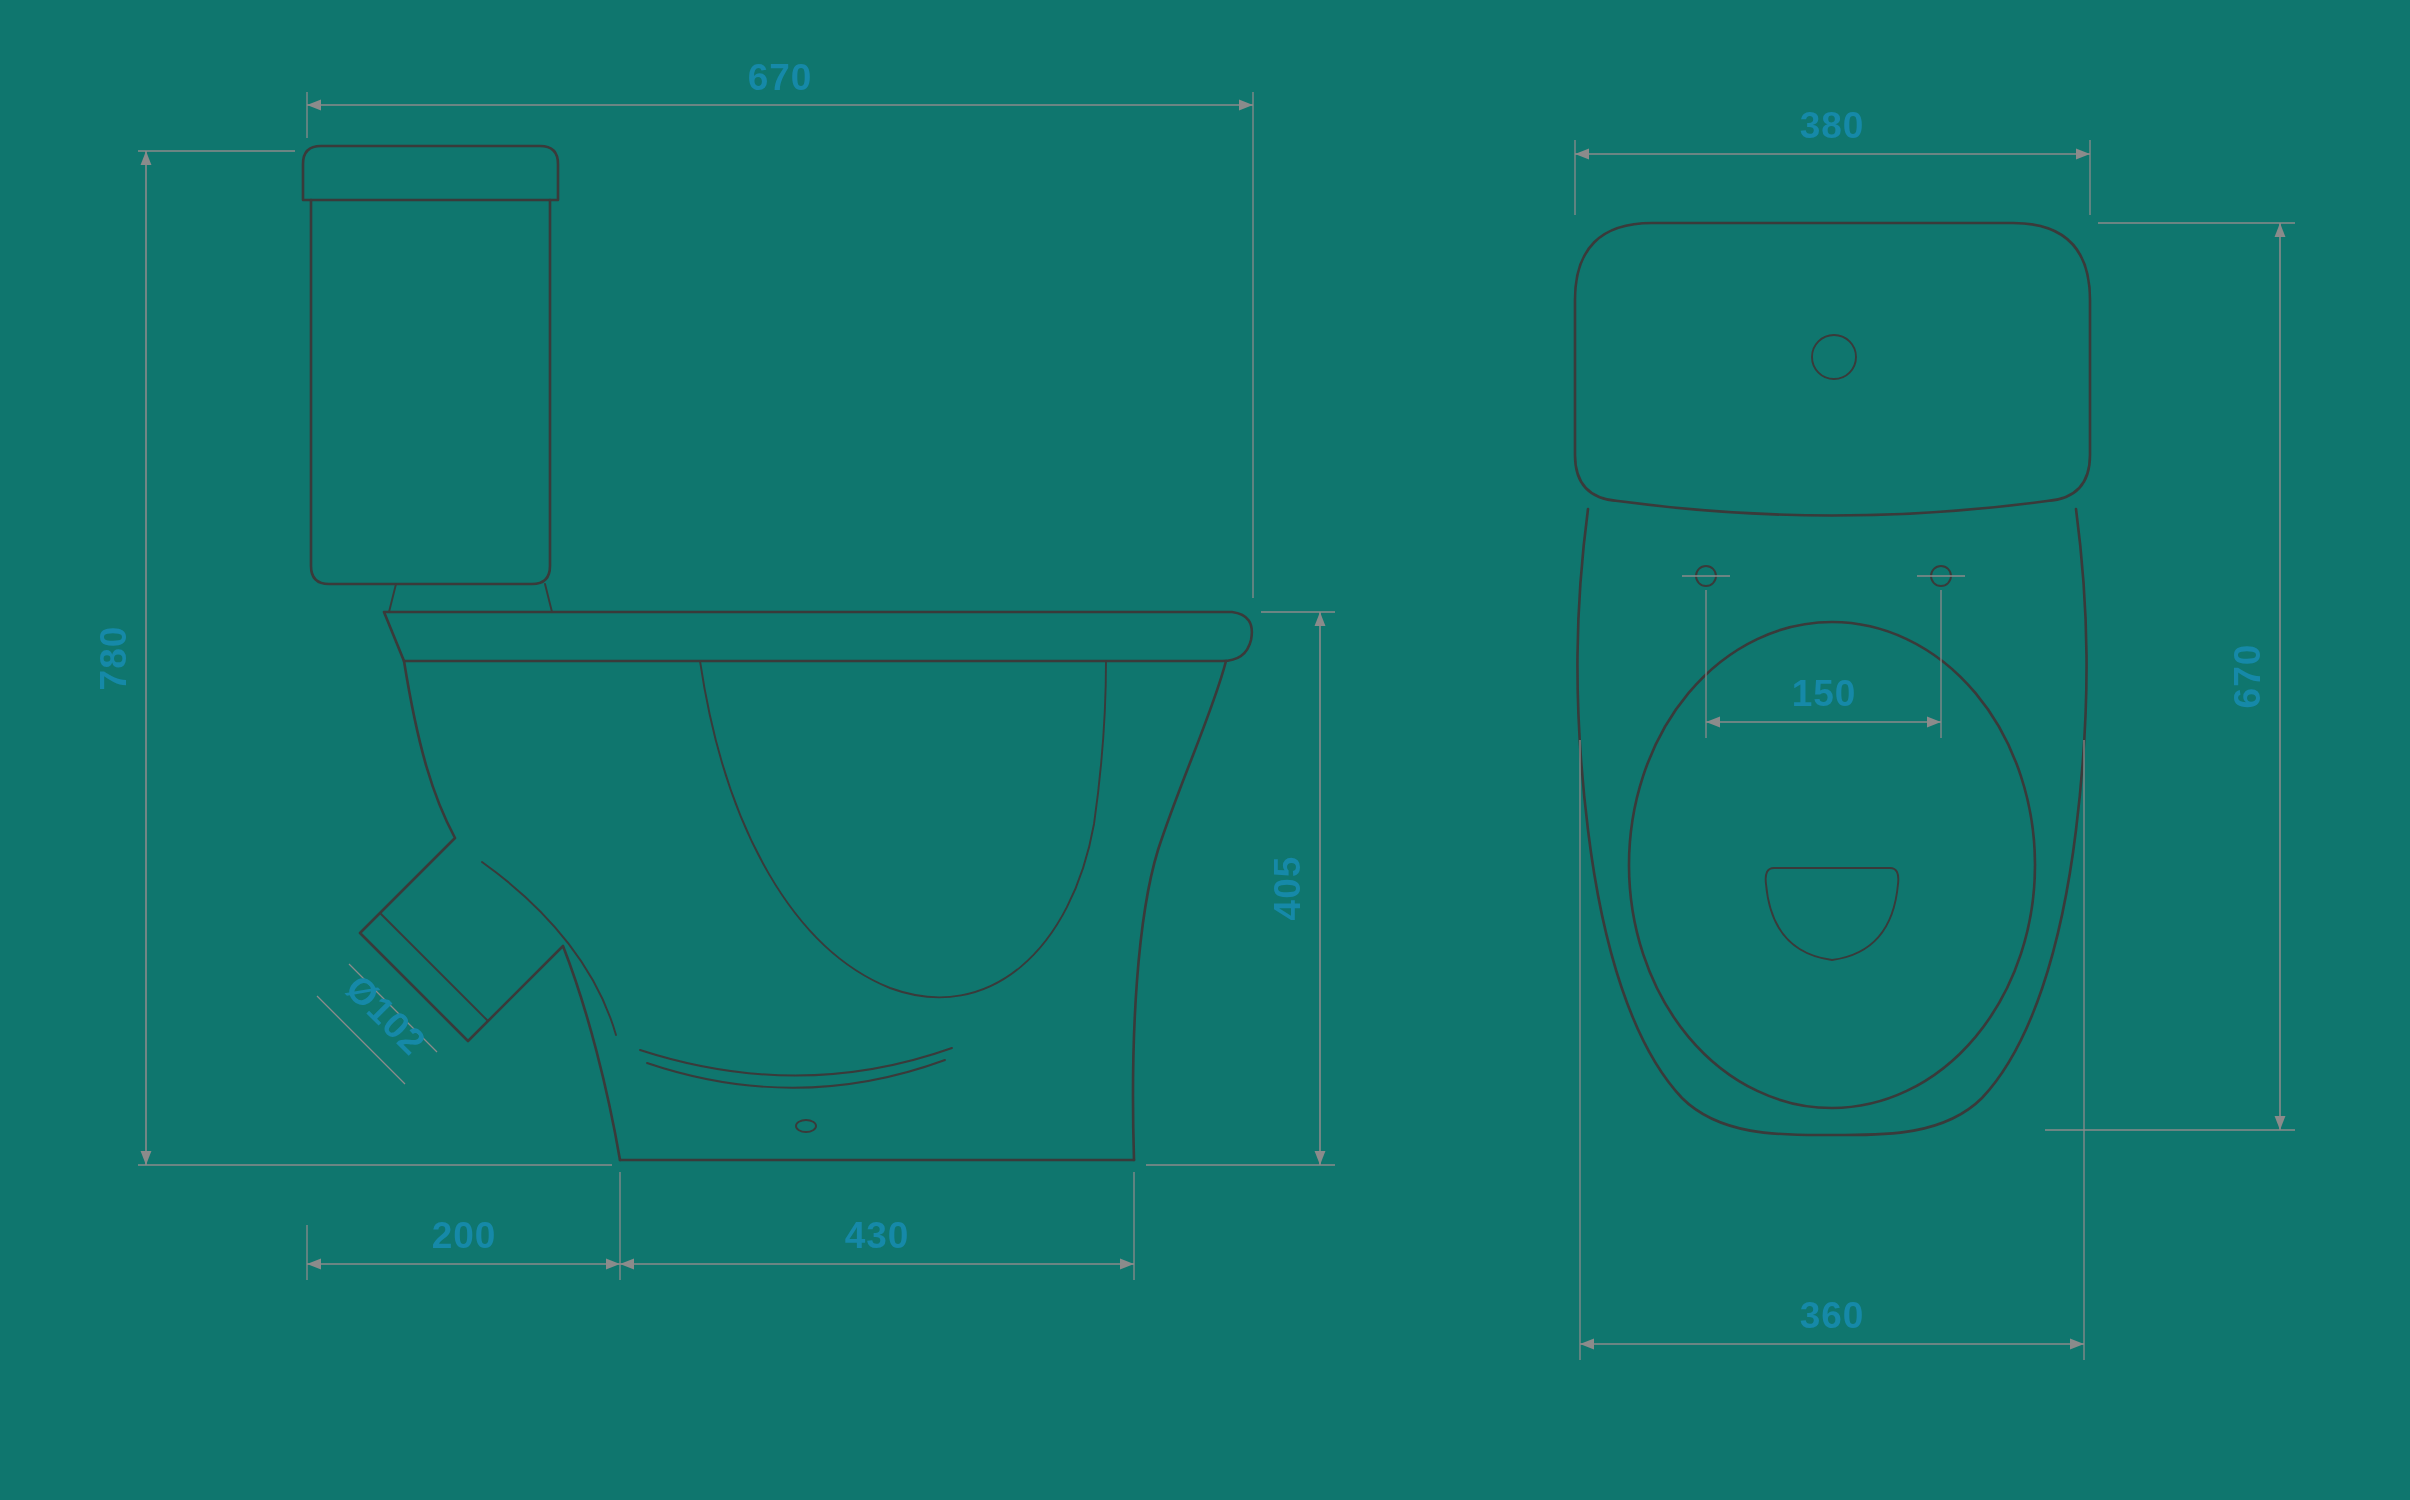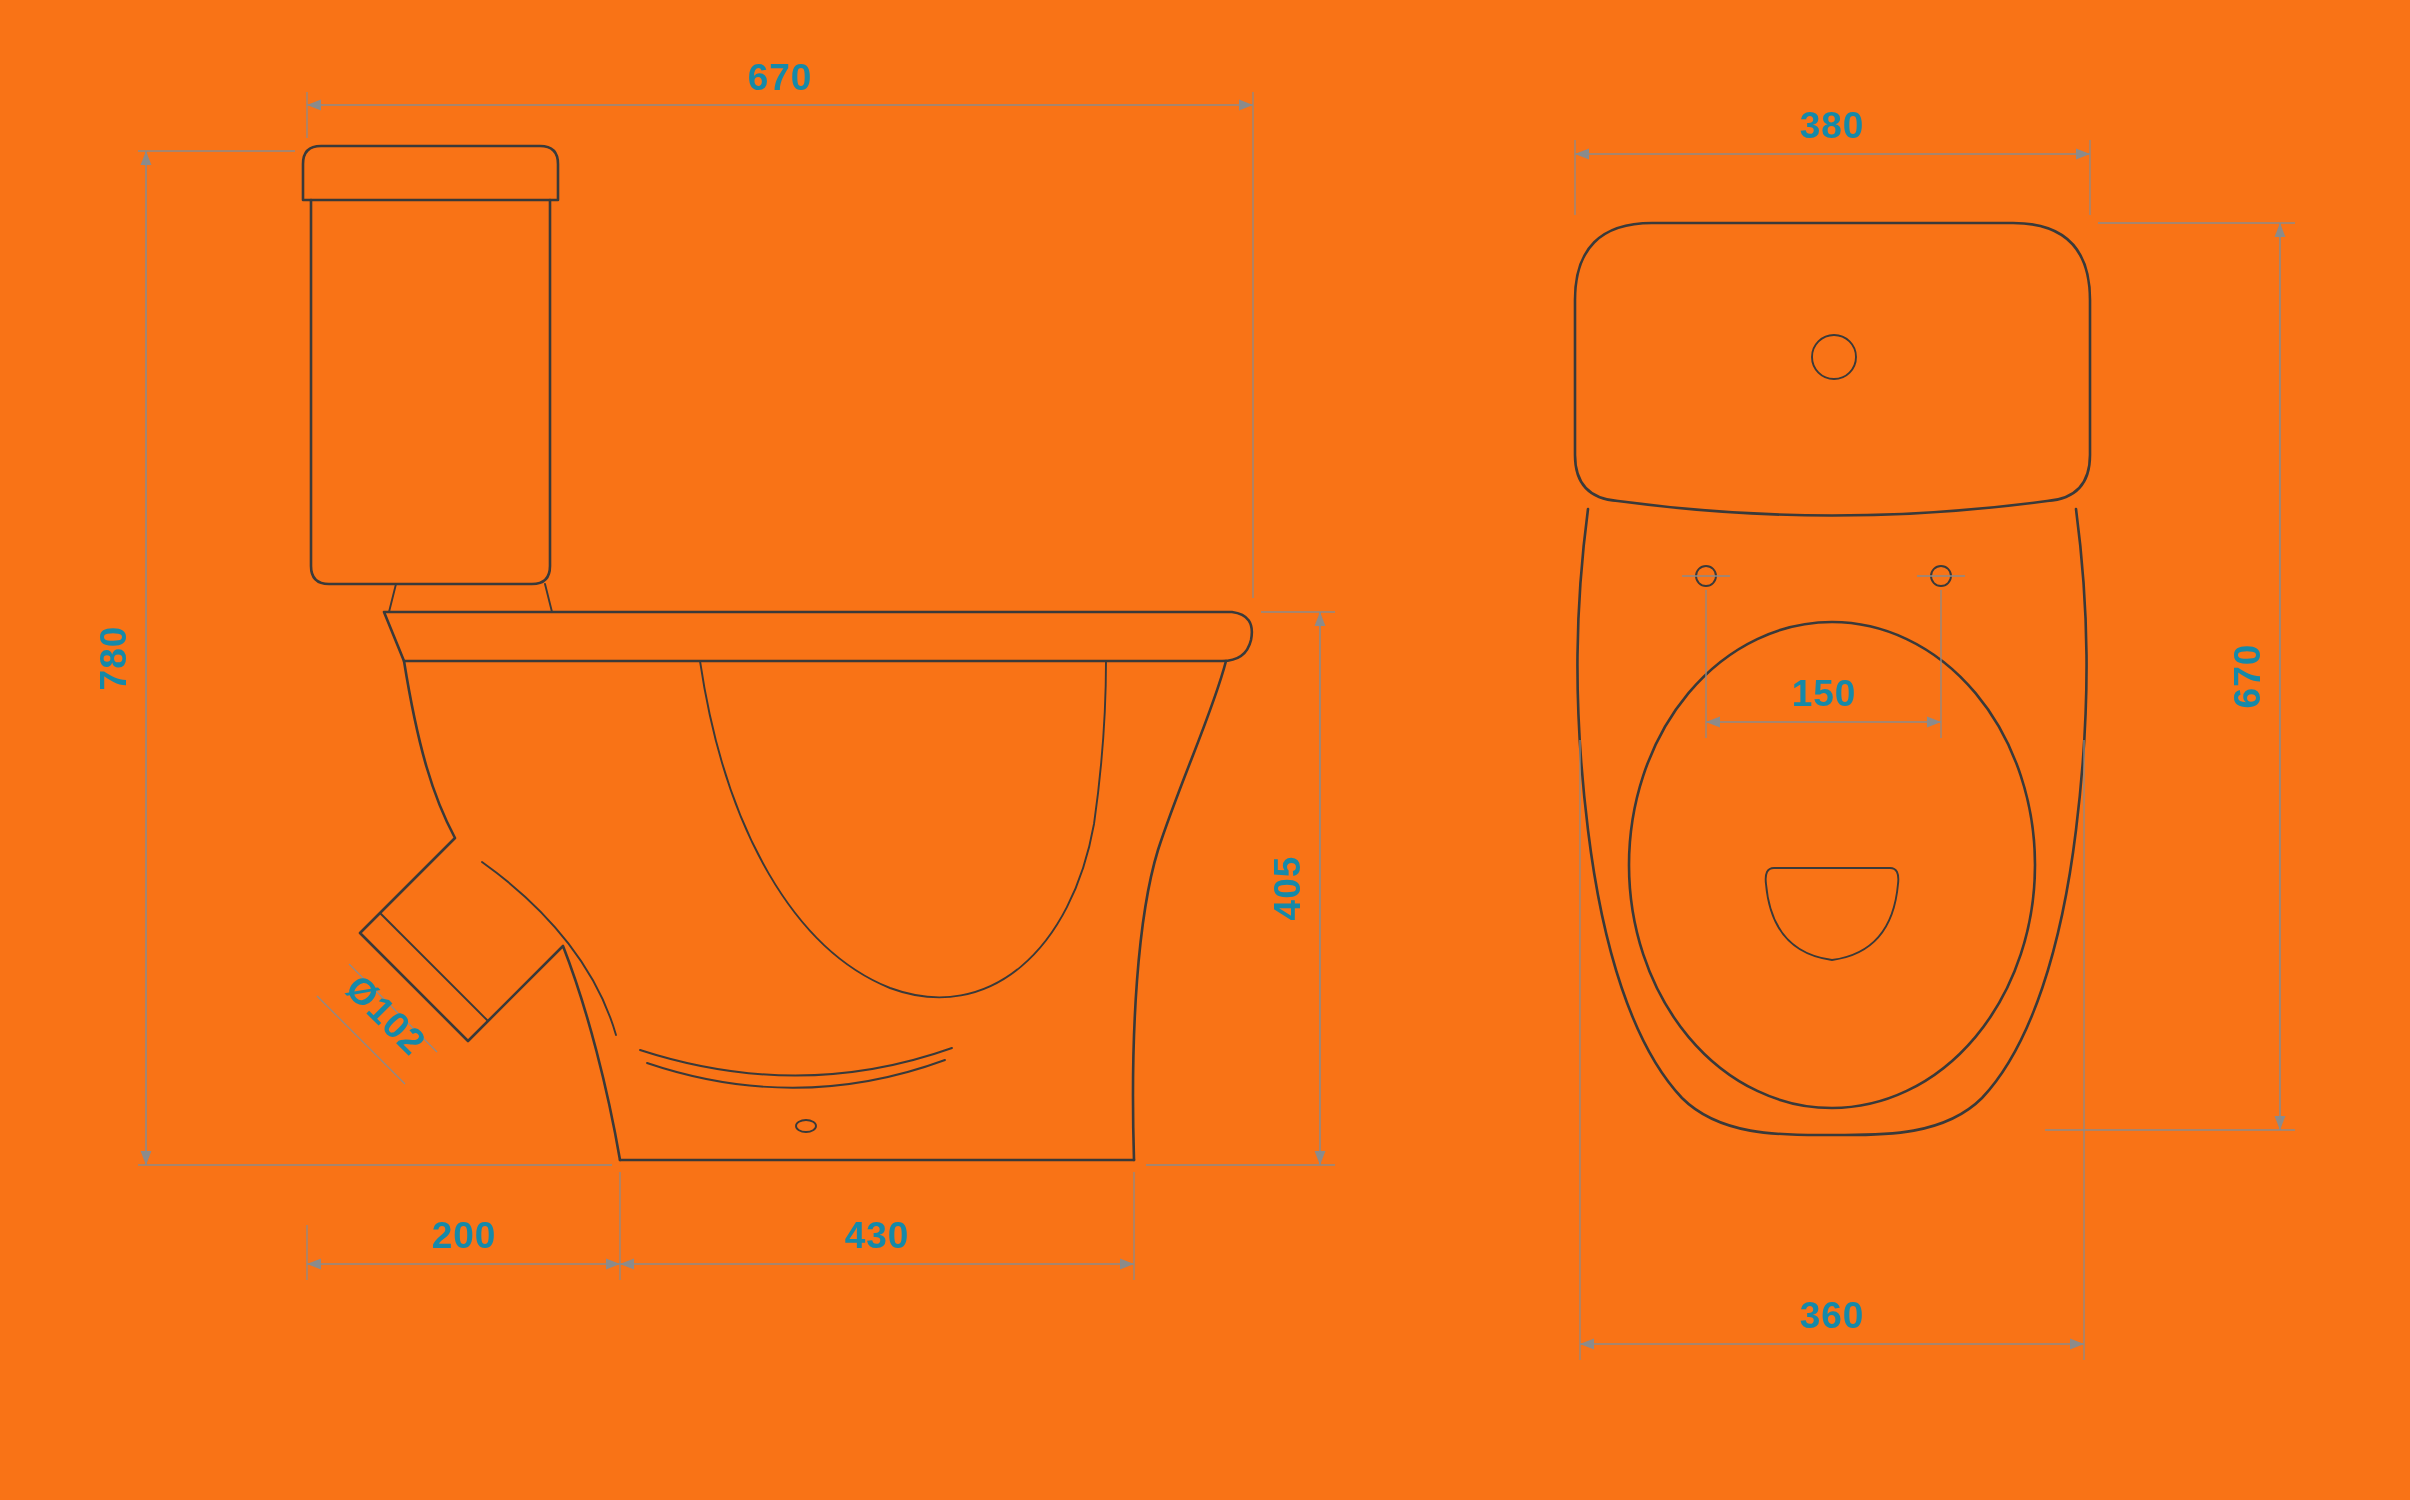--- a/index.html
+++ b/index.html
@@ -1,19 +1,19 @@
 <!DOCTYPE html>
 <html><head>
 <meta charset="utf-8">
 <style>
   html,body{margin:0;padding:0;background:#ffffff;}
   .canvas{
     position:relative;
     width:2410px;height:1500px;
-    background:#f97316;
+    background:#0f766e;
     font-family:"Liberation Sans", sans-serif;
     overflow:hidden;
   }
   svg{position:absolute;left:0;top:0;}
   .ol{stroke:#3a3a3a;stroke-width:2.6;fill:none;stroke-linecap:round;stroke-linejoin:round;}
   .ol-thin{stroke:#3a3a3a;stroke-width:1.9;fill:none;stroke-linecap:round;stroke-linejoin:round;}
   .dl{stroke:#8b8b8b;stroke-width:1.6;fill:none;}
   .xl{stroke:#8b8b8b;stroke-width:1.3;fill:none;}
   .dim-text{
     fill:#1689a8;

